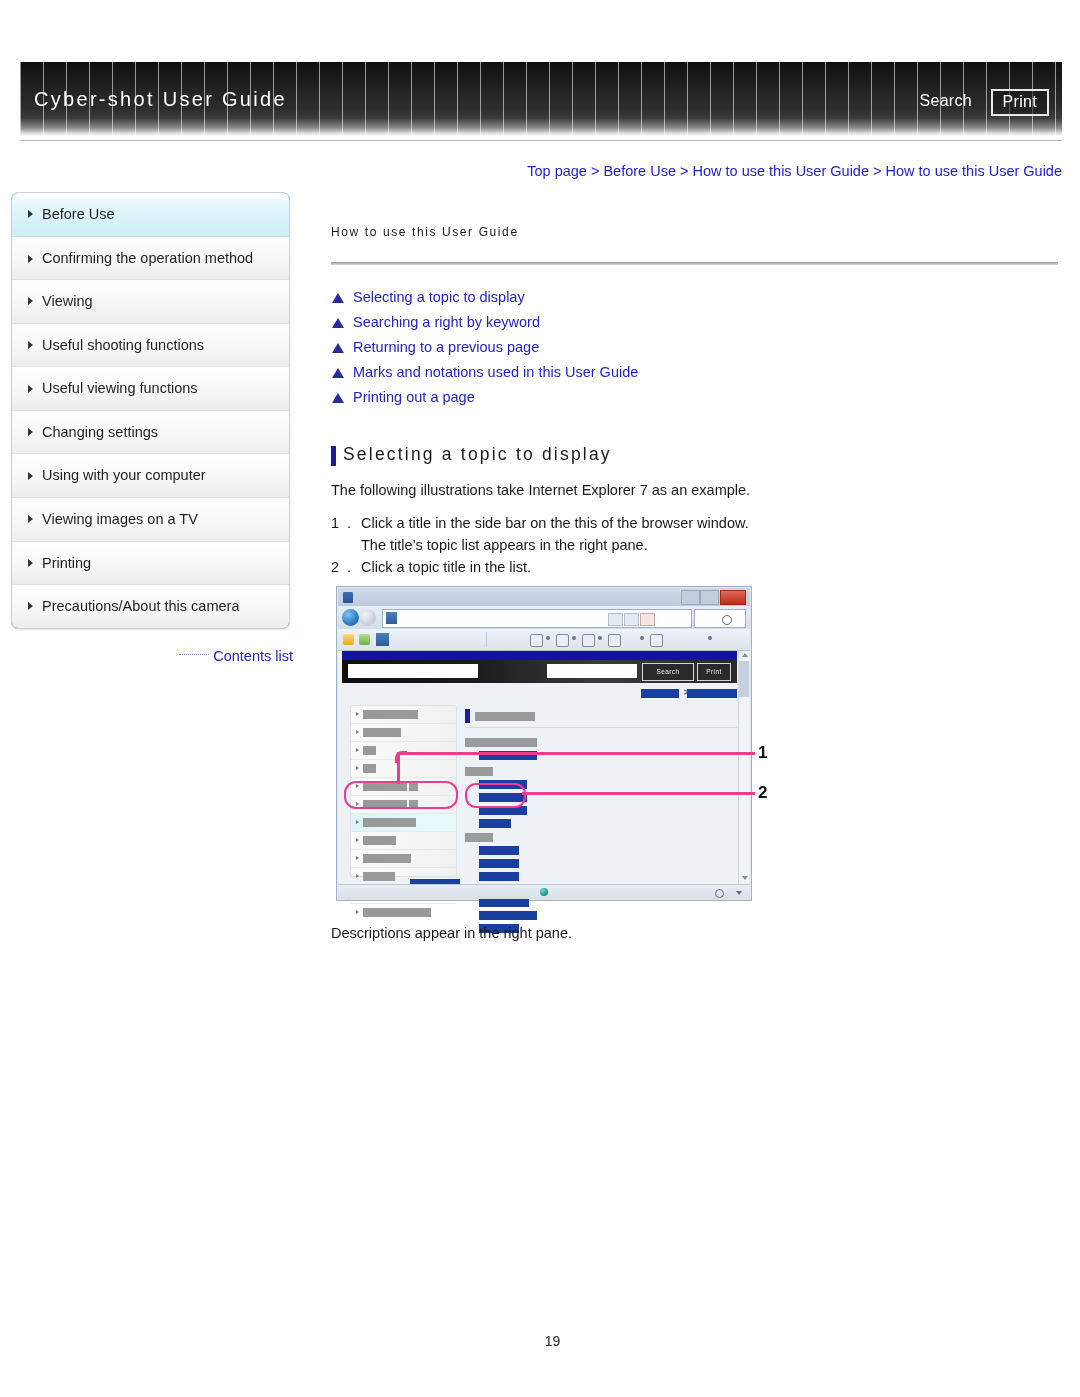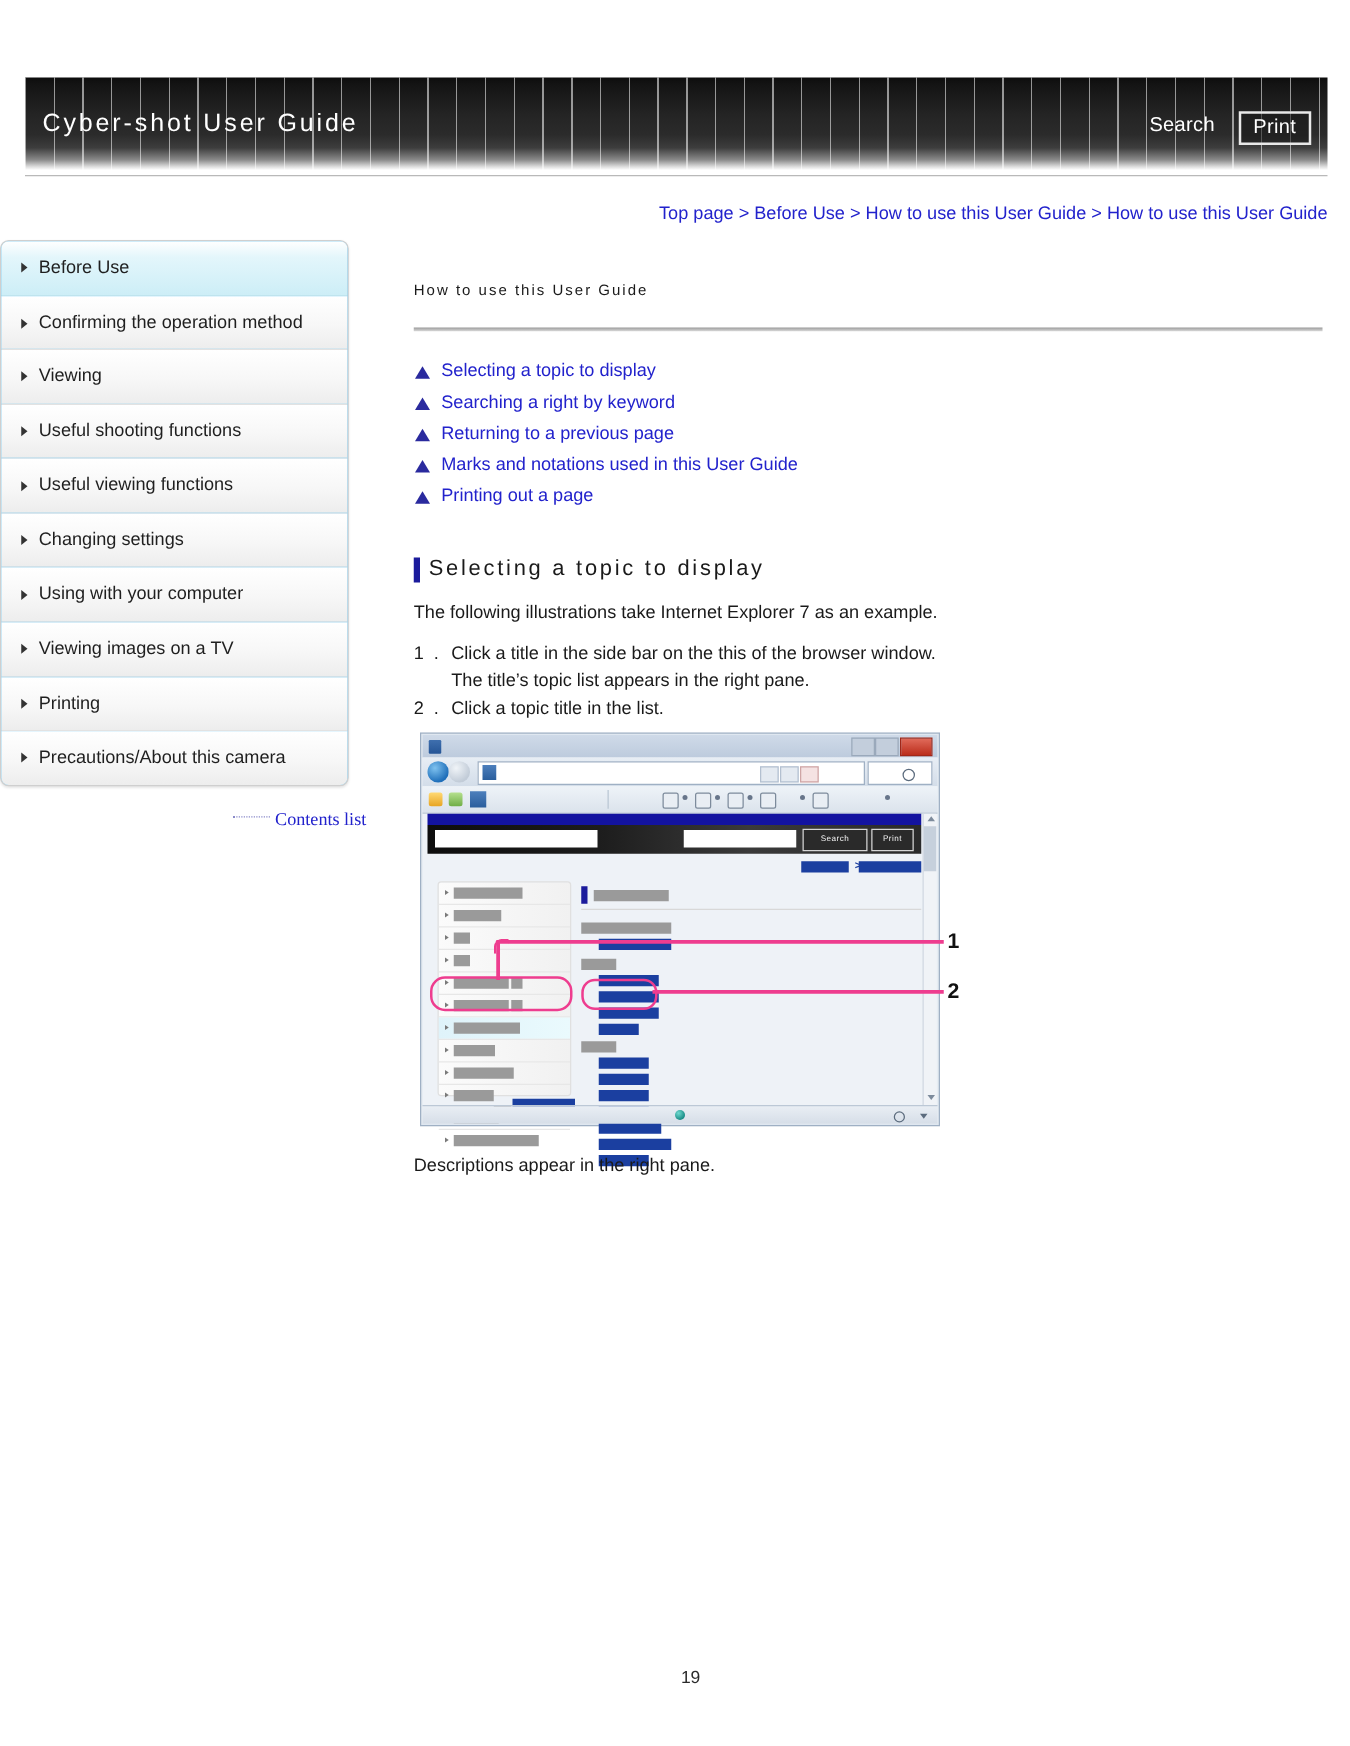--- a/index.html
+++ b/index.html
@@ -77,26 +77,26 @@
     width: 732px;
     text-align: right;
     color: #2222cc;
     font-size: 14.5px;
     white-space: nowrap;
   }
 
   
   .sidebar {
     position: absolute;
-    left: 0;
+    left: 11px;
     top: 192px;
     width: 277px;
     border: 1px solid #cfcfcf;
     border-radius: 7px;
-    background: #7dd3fc;
+    background: #0ea5e9;
     box-shadow: 0 1px 2px rgba(0,0,0,0.10);
     overflow: hidden;
   }
   .side-item {
     position: relative;
     padding: 11px 10px 11px 30px;
     font-size: 14.5px;
     color: #1f1f1f;
     line-height: 1.42;
     border-bottom: 1px solid #e2e2e2;
@@ -129,21 +129,21 @@
   }
   .contents-leader {
     display: inline-block;
     width: 30px;
     border-bottom: 1px dotted #8a8ac9;
     vertical-align: middle;
     margin-right: 4px;
     position: relative;
     top: -3px;
   }
-  .contents-link { color: #2222cc; font-family: Liberation Serif, serif; }
+  .contents-link { color: #2222cc; }
 
   .page-title {
     position: absolute;
     left: 331px;
     top: 225px;
     font-size: 12px;
     letter-spacing: 1.6px;
     color: #1a1a1a;
   }
   .title-rule {

